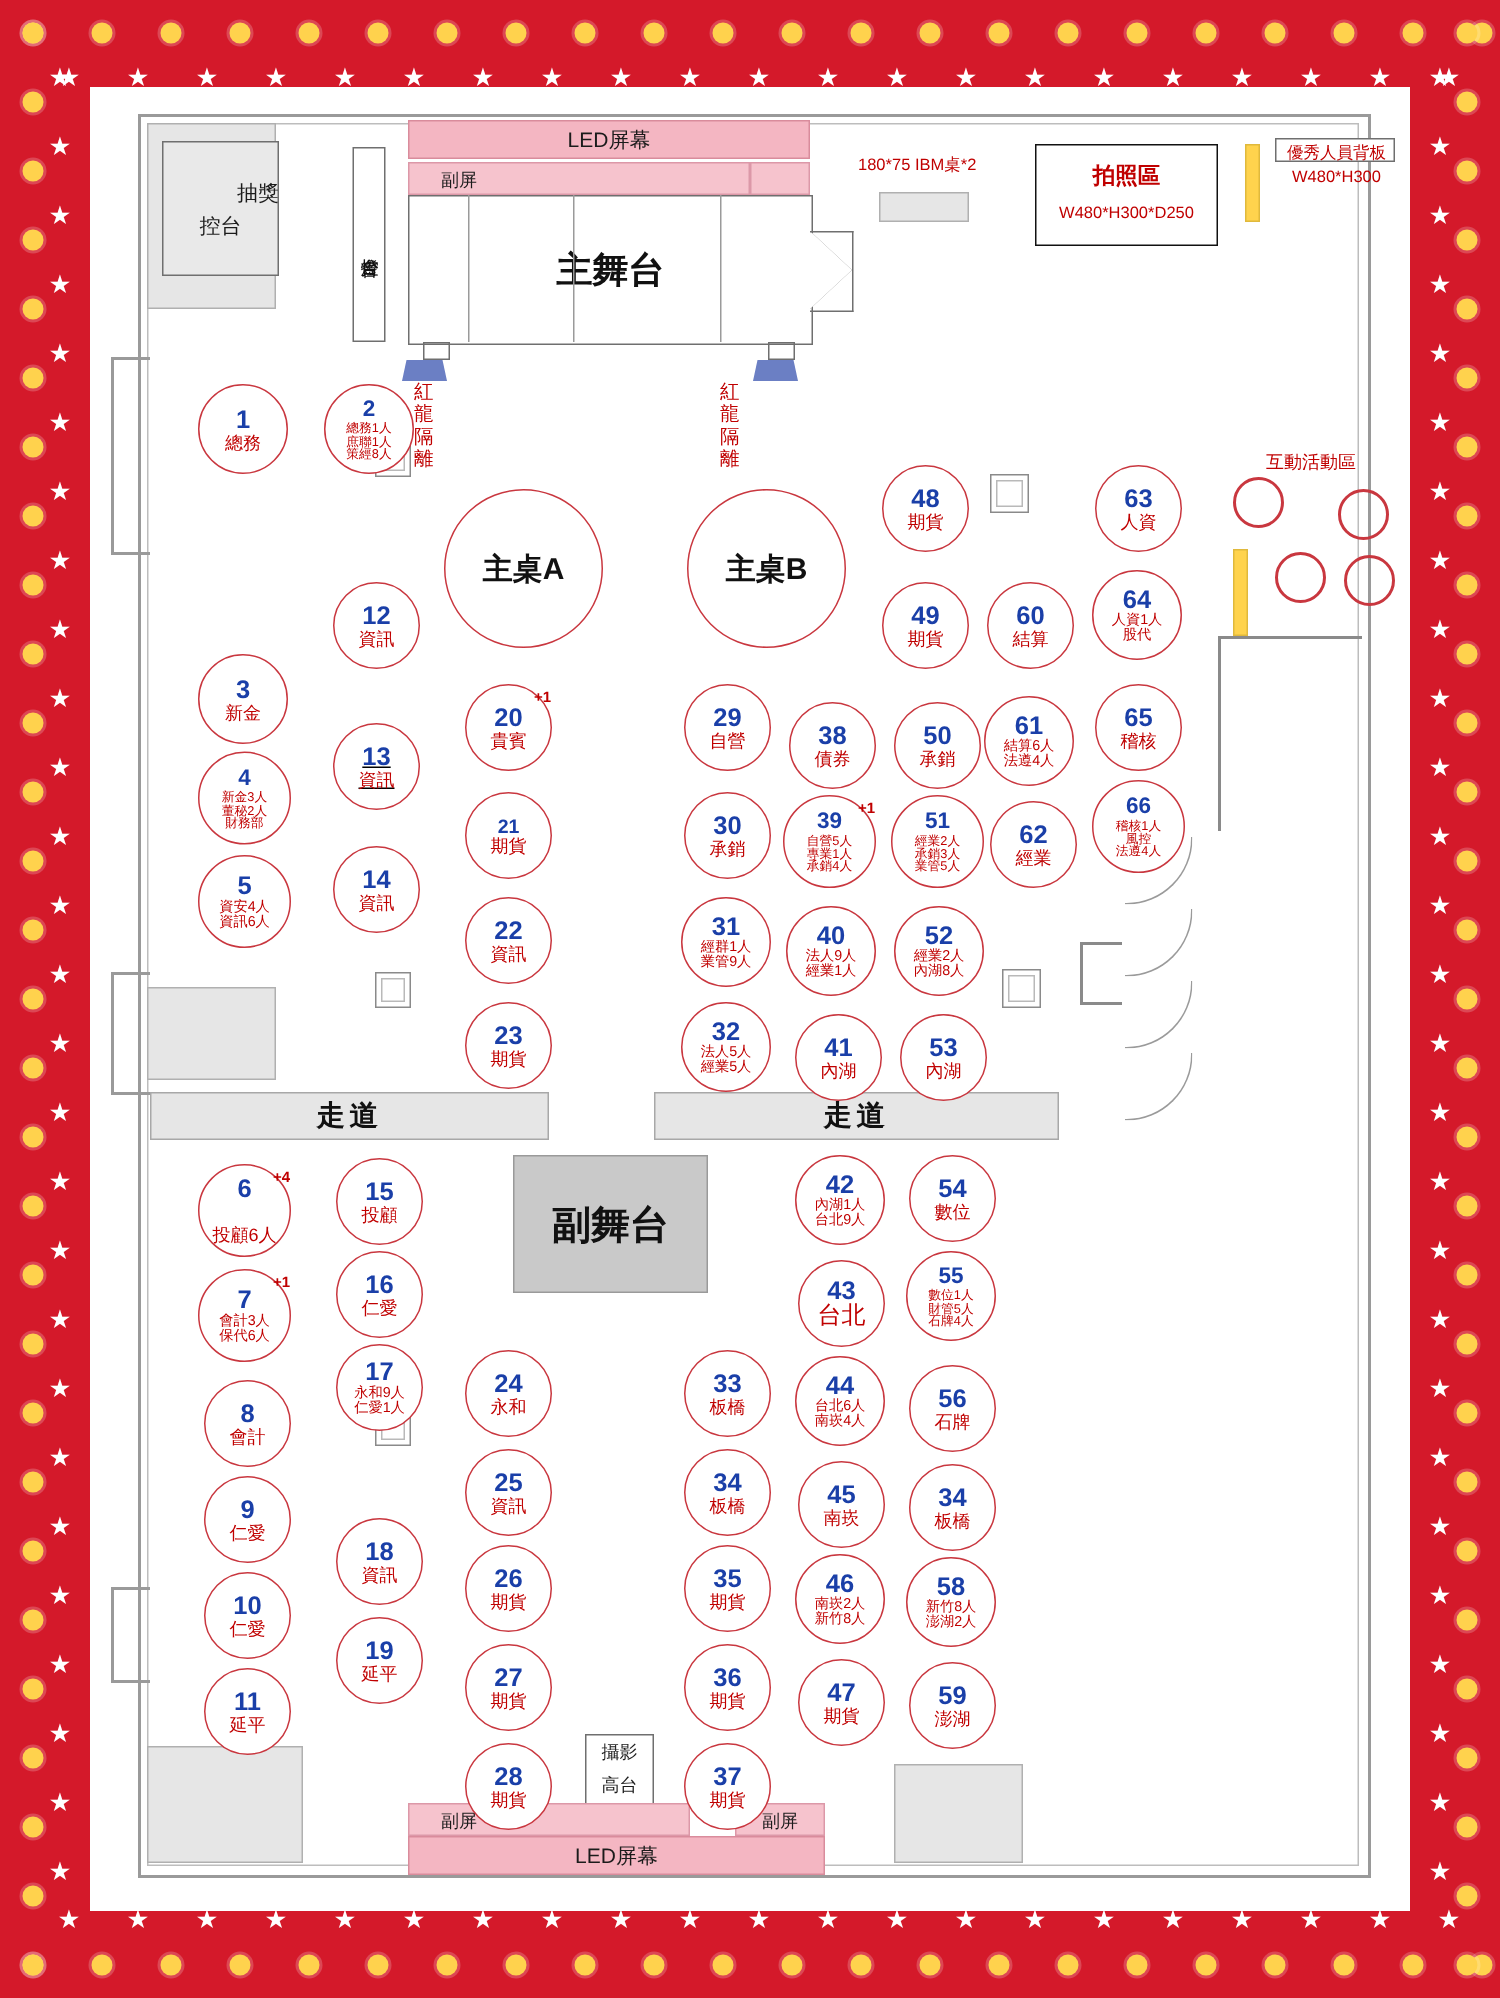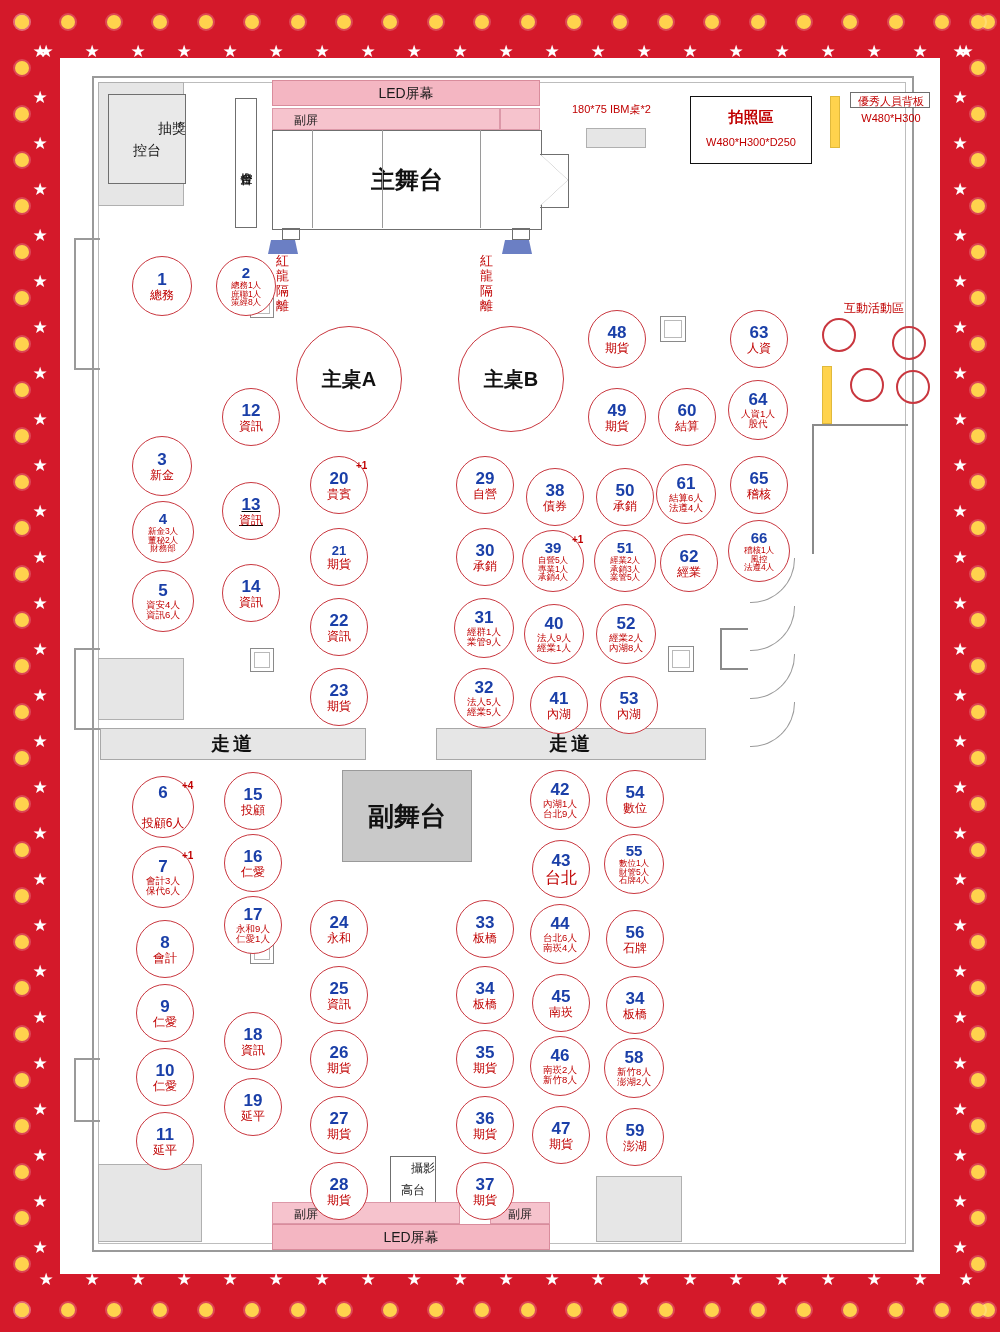--- a/index.html
+++ b/index.html
@@ -385,21 +385,21 @@
     <div class="small-sq" style="left:608px;top:588px;width:24px;height:24px;">
         <i></i>
       </div>
 
     <div class="aisle" style="left:40px;top:670px;width:264px;height:30px;">走道</div>
     <div class="aisle" style="left:376px;top:670px;width:268px;height:30px;">走道</div>
 
     <div class="sub-stage" style="left:282px;top:712px;width:128px;height:90px;">副舞台</div>
 
     <div class="box white-box" style="left:330px;top:1098px;width:46px;height:52px;"></div>
-    <div class="lbl" style="left:330px;top:1102px;width:46px;font-size:12px;padding-left:10px;">攝影</div>
+    <div class="lbl" style="left:330px;top:1102px;width:46px;font-size:12px;">攝影</div>
     <div class="lbl" style="left:330px;top:1124px;width:46px;font-size:12px;">高台</div>
 
     <div class="box pink-box2" style="left:212px;top:1144px;width:188px;height:22px;"></div>
     <div class="lbl" style="left:216px;top:1148px;width:60px;font-size:12px;">副屏</div>
     <div class="box pink-box2" style="left:430px;top:1144px;width:60px;height:22px;"></div>
     <div class="lbl" style="left:430px;top:1148px;width:60px;font-size:12px;">副屏</div>
 
     <div class="box pink-box" style="left:212px;top:1166px;width:278px;height:26px;"></div>
     <div class="lbl" style="left:212px;top:1171px;width:278px;font-size:14px;">LED屏幕</div>
 

